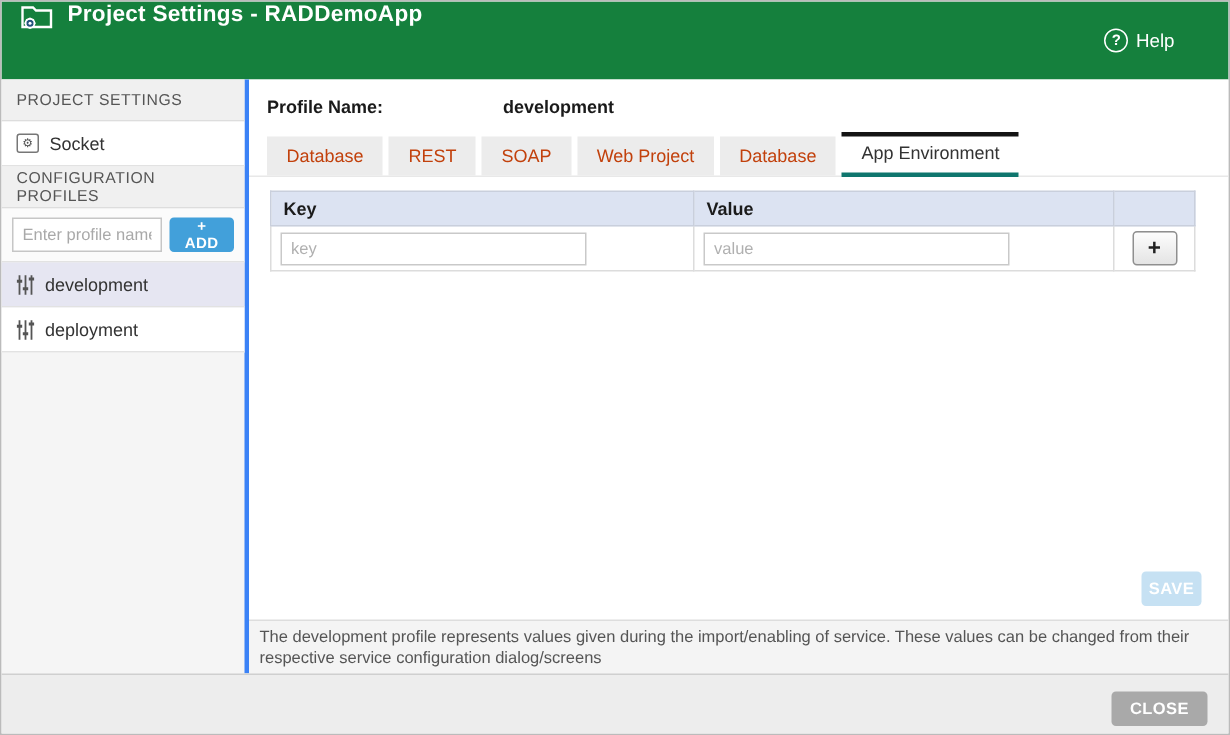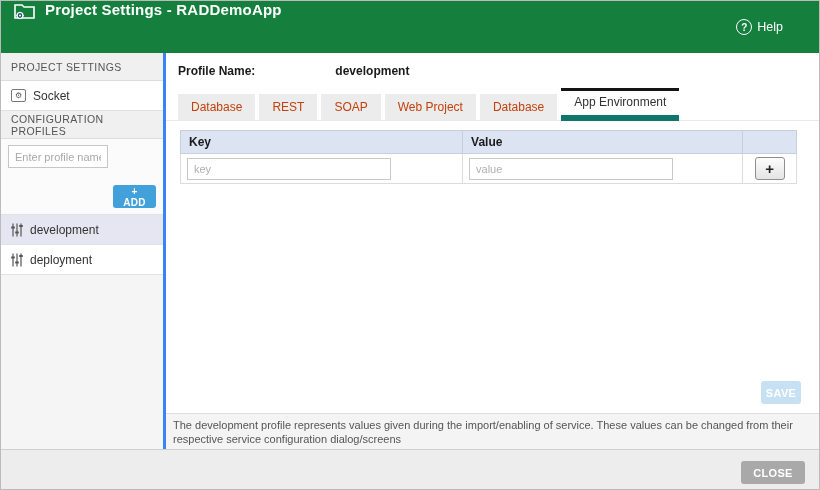--- a/index.html
+++ b/index.html
@@ -20,31 +20,31 @@
   
   .sidebar { width:165px; flex:0 0 165px; background:#f5f5f5; border-right:3px solid #3b82f6; }
   .side-section-header { background:#f0f0f0; color:#555; font-size:10.5px; letter-spacing:.4px; padding:0 10px; height:28px; display:flex; align-items:center; border-bottom:1px solid #ddd; }
   .side-item { background:#fff; height:30px; display:flex; align-items:center; gap:7px; padding:0 10px; font-size:12px; color:#333; border-bottom:1px solid #e2e2e2; cursor:pointer; }
   .side-item.selected { background:#e6e6f2; }
   .basic-icon { width:15px; height:13px; border:1px solid #777; border-radius:2px; display:flex; align-items:center; justify-content:center; font-size:8px; color:#555; line-height:1; }
   .sliders-icon { width:12px; height:14px; flex:0 0 auto; }
   .add-row { background:#fbfbfb; padding:6px 7px; display:flex; gap:5px; border-bottom:1px solid #e2e2e2; }
   .profile-name-input { width:100px; height:23px; border:1px solid #c6c6c6; font-size:11px; padding:0 6px; color:#333; font-family:"Liberation Sans", sans-serif; }
   .profile-name-input::placeholder { color:#a9a9a9; }
-  .add-btn { height:23px; padding:0 9px; background:#42A0DA; color:#fff; border:none; border-radius:3px; font-size:10px; font-weight:bold; letter-spacing:.3px; cursor:pointer; font-family:"Liberation Sans", sans-serif;margin-top:40px; }
+  .add-btn { height:23px; padding:0 9px; background:#42A0DA; color:#fff; border:none; border-radius:3px; font-size:10px; font-weight:bold; letter-spacing:.3px; cursor:pointer; font-family:"Liberation Sans", sans-serif; }
 
   
   .main { flex:1; display:flex; flex-direction:column; background:#fff; }
   .profile-row { height:35px; display:flex; align-items:center; padding-left:12px; }
   .profile-label { font-size:12px; font-weight:bold; color:#1a1a1a; }
   .profile-value { font-size:12px; font-weight:bold; color:#1a1a1a; margin-left:80px; }
 
   .tabs { display:flex; align-items:flex-end; gap:4px; padding-left:12px; border-bottom:1px solid #e8e8e8; }
   .tab { background:#ececec; color:#c2410c; font-size:12px; padding:6px 13px; cursor:pointer; white-space:nowrap; }
-  .tab.active { background:#fff; color:#333; border-top:3px solid #141414; padding-top:4px; margin-bottom:-1px; border-bottom:6px solid #0f766e; }
+  .tab.active { background:#fff; color:#333; border-top:3px solid #141414; padding-top:4px; margin-bottom:-1px; border-bottom:3px solid #0f766e; }
 
   .panel { flex:1; position:relative; border-bottom:1px solid #ddd; padding:9px 22px 0 14px; }
   table.kv { width:100%; border-collapse:collapse; }
   table.kv th { background:#DCE3F2; border:1px solid #c9cfdc; font-size:12px; font-weight:600; color:#1b1b1b; text-align:left; padding:4px 8px; height:23px; }
   table.kv td { border:1px solid #dcdcdc; background:#fff; padding:3px 6px; height:28px; }
   .col-key { width:283px; }
   .col-value { width:281px; }
   .col-action { width:54px; }
   .cell-input { width:204px; height:22px; border:1px solid #c9c9c9; font-size:11px; padding:0 6px; color:#333; font-family:"Liberation Sans", sans-serif; }
   .cell-input::placeholder { color:#b0b0b0; }

